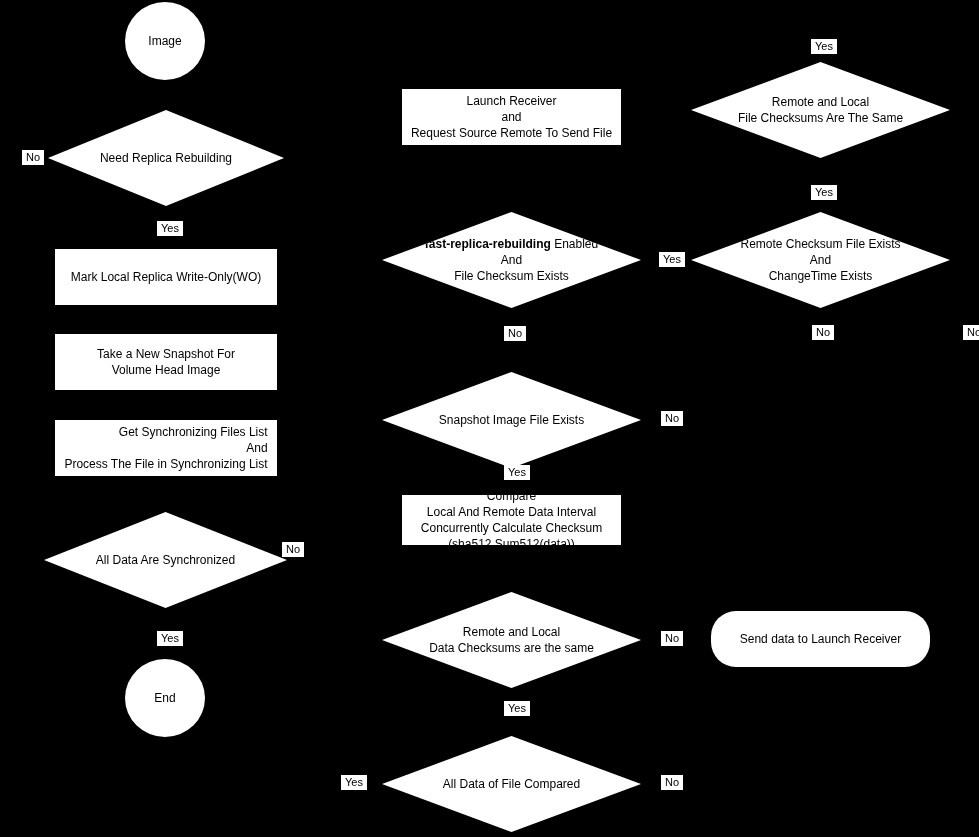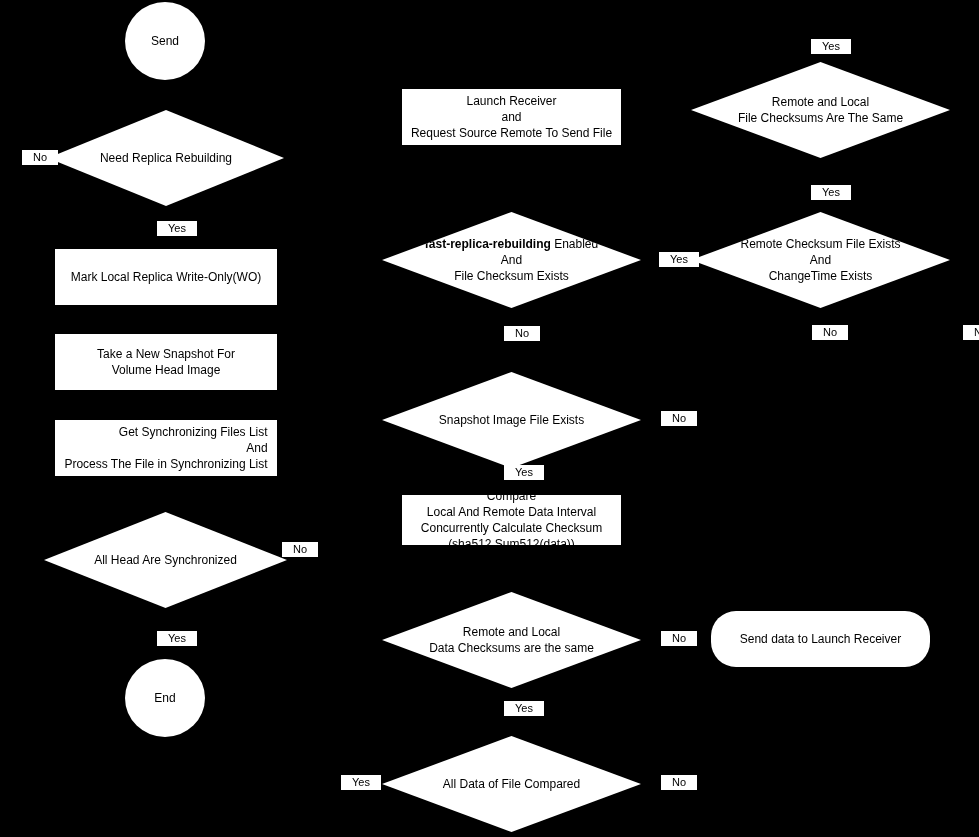--- a/index.html
+++ b/index.html
@@ -46,40 +46,40 @@
   .node-terminal .node-text {
     display: block;
     padding: 0 4px;
   }
   .edge-label {
     position: absolute;
     background: #ffffff;
     color: #000000;
     font-size: 11px;
     line-height: 13px;
-    padding: 1px 11px;
+    padding: 1px 4px;
     white-space: nowrap;
   }
   .bold {
     font-weight: bold;
   }
 </style>
 </head>
 <body>
 
 <div id="canvas">
-    <div class="node node-terminal" style="left: 125px; top: 2px; width: 80px; height: 78px;"><span class="node-text">Send</span></div>
+    <div class="node node-terminal" style="left: 125px; top: 2px; width: 80px; height: 78px;"><span class="node-text">Image</span></div>
     <div class="node node-decision" style="left: 48px; top: 110px; width: 236px; height: 96px;"><span class="node-text">Need Replica Rebuilding</span></div>
     <div class="node node-process" style="left: 55px; top: 249px; width: 222px; height: 56px;"><span class="node-text">Mark Local Replica Write-Only(WO)</span></div>
     <div class="node node-process" style="left: 55px; top: 334px; width: 222px; height: 56px;"><span class="node-text">Take a New Snapshot For
 Volume Head Image</span></div>
     <div class="node node-process" style="left: 55px; top: 420px; width: 222px; height: 56px; text-align: right;"><span class="node-text">Get Synchronizing Files List
 And
 Process The File in Synchronizing List</span></div>
-    <div class="node node-decision" style="left: 44px; top: 512px; width: 243px; height: 96px;"><span class="node-text">All Head Are Synchronized</span></div>
+    <div class="node node-decision" style="left: 44px; top: 512px; width: 243px; height: 96px;"><span class="node-text">All Data Are Synchronized</span></div>
     <div class="node node-terminal" style="left: 125px; top: 659px; width: 80px; height: 78px;"><span class="node-text">End</span></div>
     <div class="node node-process" style="left: 402px; top: 89px; width: 219px; height: 56px;"><span class="node-text">Launch Receiver
 and
 Request Source Remote To Send File</span></div>
     <div class="node node-decision" style="left: 382px; top: 212px; width: 259px; height: 96px;"><span class="node-text"><span class="bold">fast-replica-rebuilding</span> Enabled
 And
 File Checksum Exists</span></div>
     <div class="node node-decision" style="left: 382px; top: 372px; width: 259px; height: 96px;"><span class="node-text">Snapshot Image File Exists</span></div>
     <div class="node node-process" style="left: 402px; top: 495px; width: 219px; height: 50px;"><span class="node-text">Compare
 Local And Remote Data Interval

